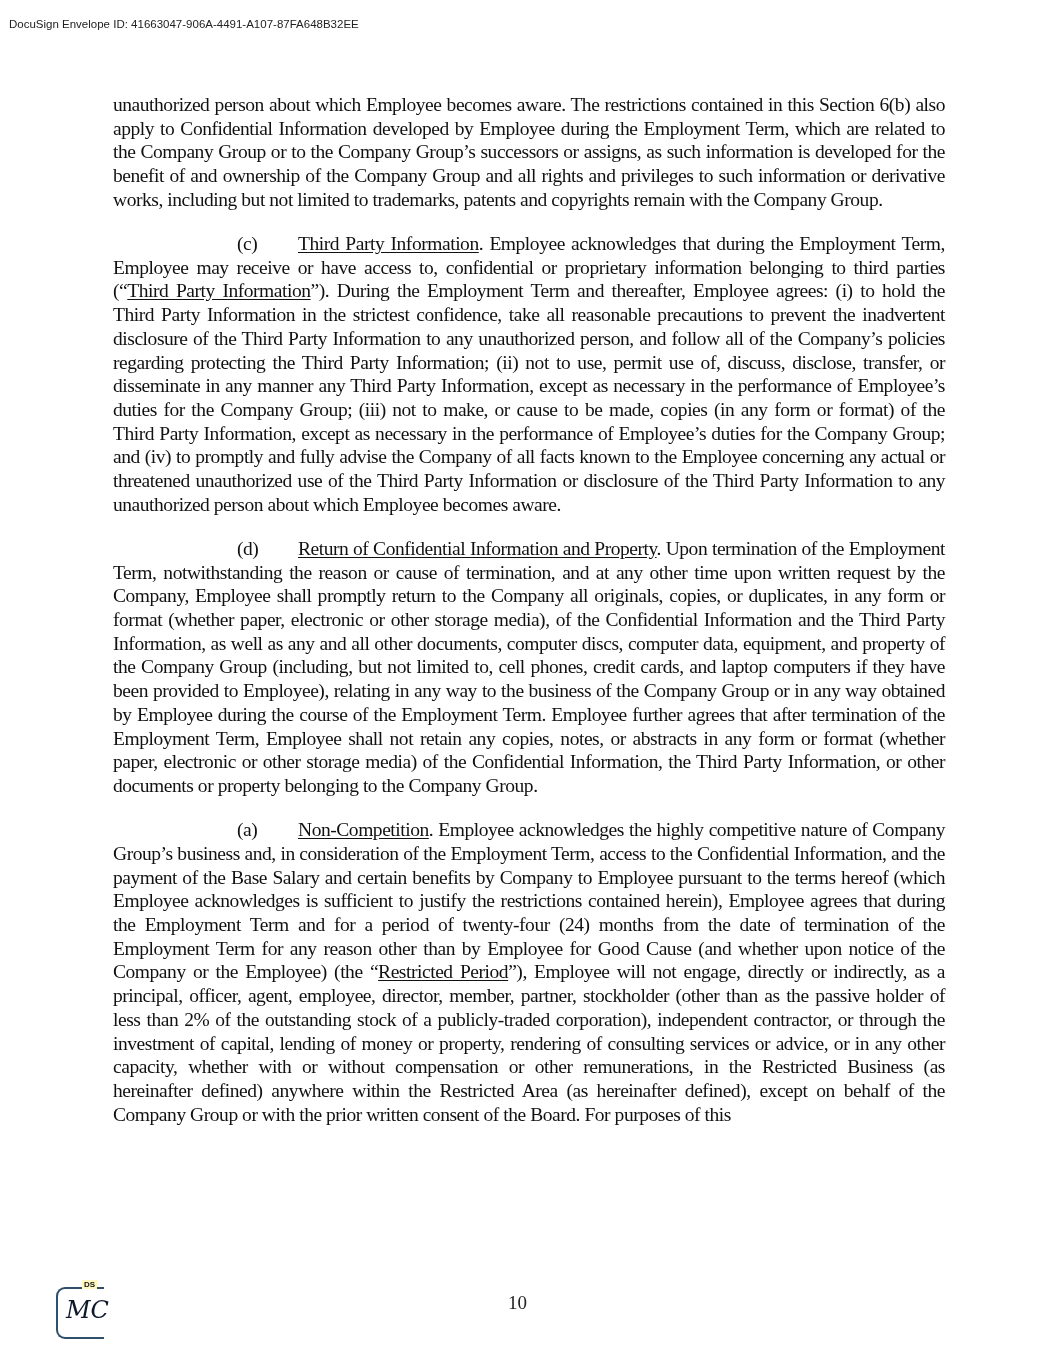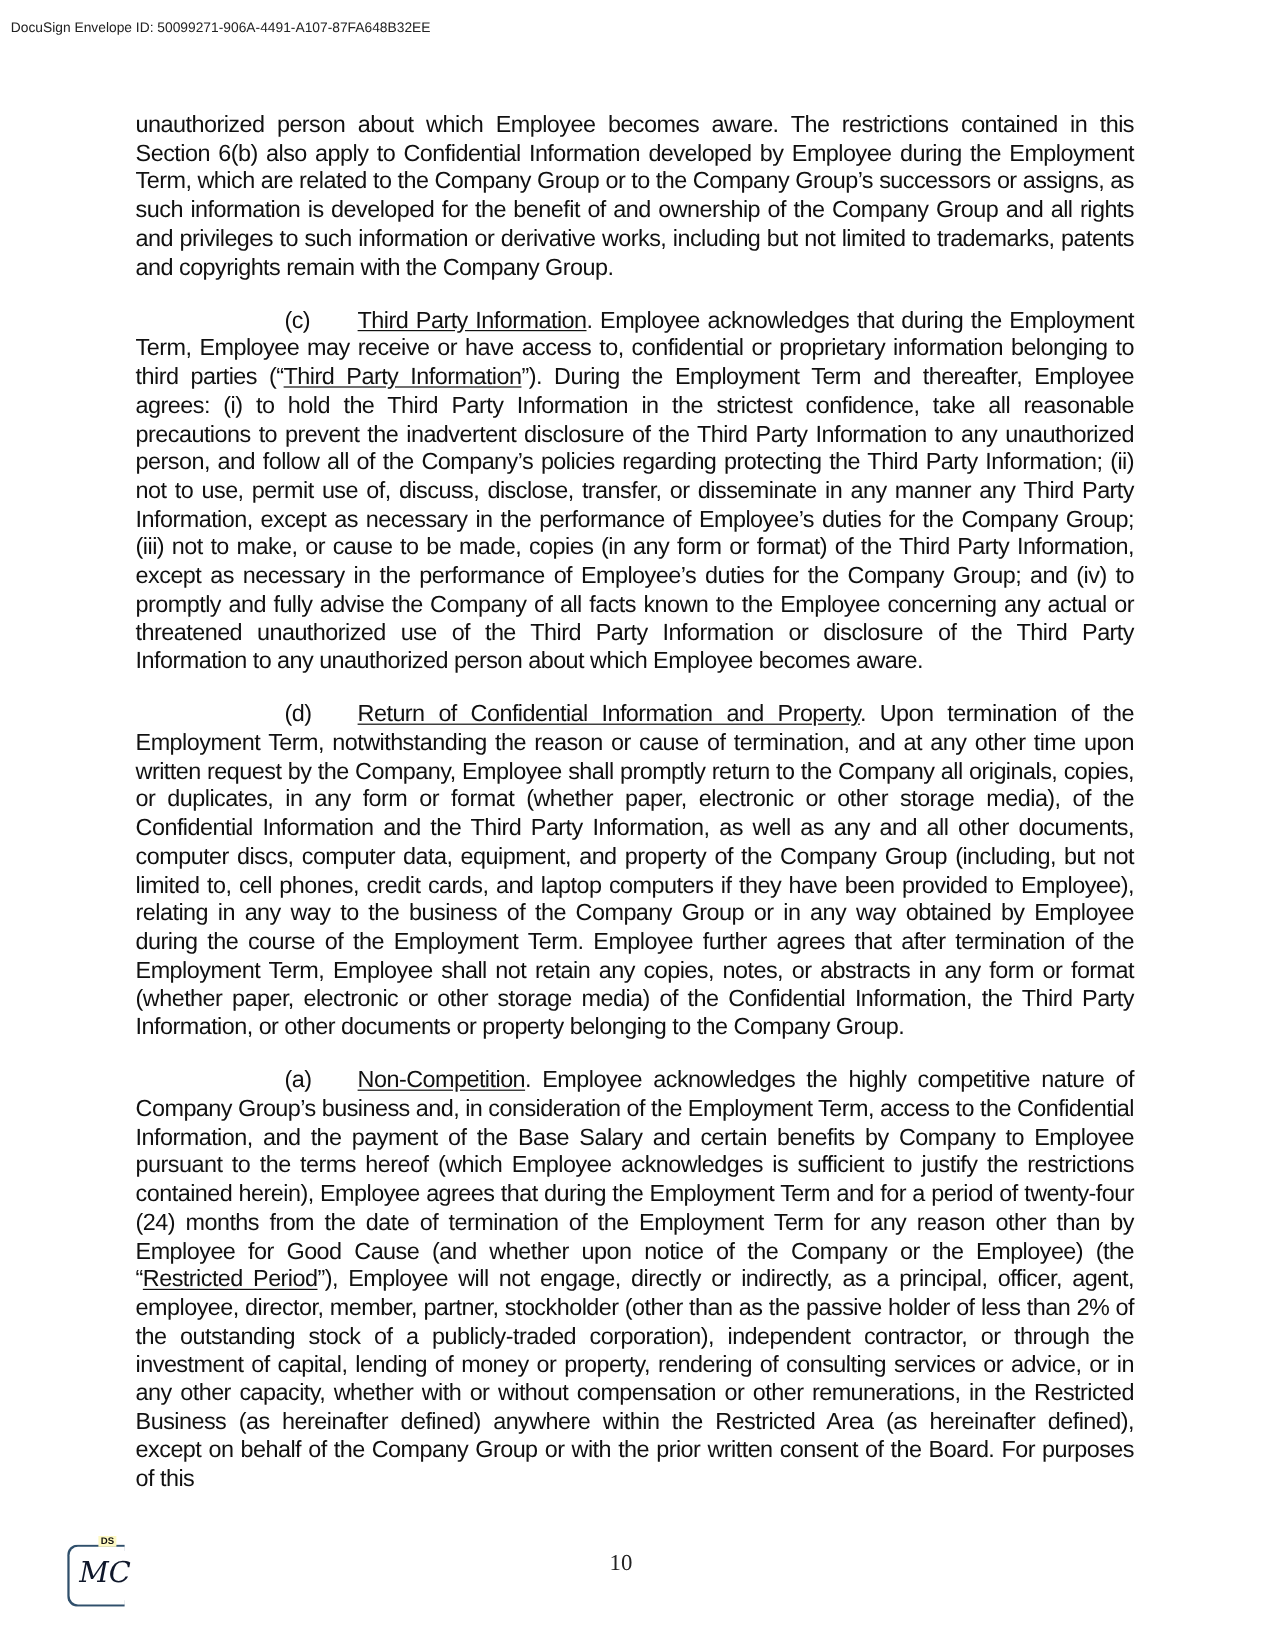--- a/index.html
+++ b/index.html
@@ -3,21 +3,21 @@
 <meta charset="utf-8">
 <style>
   html, body { margin: 0; padding: 0; background: #ffffff; }
   body { width: 1055px; height: 1365px; position: relative; overflow: hidden; color: #111; }
   .envelope {
     position: absolute; left: 9px; top: 18px;
     font-family: "Liberation Sans", sans-serif; font-size: 11.5px; color: #222;
   }
   .page {
     position: absolute; left: 113px; top: 93px; width: 832px;
-    font-family: Liberation Sans, sans-serif; font-size: 19.5px; line-height: 23.7px;
+    font-family: Liberation Serif, serif; font-size: 19.5px; line-height: 23.7px;
     text-align: justify; letter-spacing: -0.45px; word-spacing: 0px;
   }
   .para { margin: 0 0 20.5px 0; }
   .indent { display: inline-block; width: 124px; }
   .label { display: inline-block; width: 61px; }
   .u { text-decoration: underline; text-underline-offset: 2px; }
   .heading7 { margin: 0 0 20.5px 0; }
   .heading7 .num { display: inline-block; width: 124px; padding-left: 62px; box-sizing: border-box; }
   .page-number {
     position: absolute; left: 0; width: 1035px; top: 1292px; text-align: center;
@@ -32,21 +32,21 @@
     font-family: "Liberation Sans", sans-serif; font-size: 8px; font-weight: bold; color: #111;
   }
   .ds-initials {
     position: absolute; left: 66px; top: 1296px;
     font-family: "DejaVu Serif", serif; font-style: italic; font-size: 24px; color: #0f172a;
   }
 </style>
 </head>
 <body>
 
-<div class="envelope">DocuSign Envelope ID: 50099271-906A-4491-A107-87FA648B32EE</div>
+<div class="envelope">DocuSign Envelope ID: 41663047-906A-4491-A107-87FA648B32EE</div>
 
 <div class="page">
   <p class="para">unauthorized person about which Employee becomes aware.  The restrictions contained in this Section 6(b) also apply to Confidential Information developed by Employee during the Employment Term, which are related to the Company Group or to the Company Group’s successors or assigns, as such information is developed for the benefit of and ownership of the Company Group and all rights and privileges to such information or derivative works, including but not limited to trademarks, patents and copyrights remain with the Company Group.</p>
 
   <p class="para"><span class="indent"></span><span class="label">(c)</span><span class="u">Third Party Information</span><span>.  Employee acknowledges that during the Employment Term, Employee may receive or have access to, confidential or proprietary information belonging to third parties (“</span><span class="u">Third Party Information</span><span>”). During the Employment Term and thereafter, Employee agrees: (i) to hold the Third Party Information in the strictest confidence, take all reasonable precautions to prevent the inadvertent disclosure of the Third Party Information to any unauthorized person, and follow all of the Company’s policies regarding protecting the Third Party Information; (ii) not to use, permit use of, discuss, disclose, transfer, or disseminate in any manner any Third Party Information, except as necessary in the performance of Employee’s duties for the Company Group; (iii) not to make, or cause to be made, copies (in any form or format) of the Third Party Information, except as necessary in the performance of Employee’s duties for the Company Group; and (iv) to promptly and fully advise the Company of all facts known to the Employee concerning any actual or threatened unauthorized use of the Third Party Information or disclosure of the Third Party Information to any unauthorized person about which Employee becomes aware.</span></p>
 
   <p class="para"><span class="indent"></span><span class="label">(d)</span><span class="u">Return of Confidential Information and Property</span><span>.  Upon termination of the Employment Term, notwithstanding the reason or cause of termination, and at any other time upon written request by the Company, Employee shall promptly return to the Company all originals, copies, or duplicates, in any form or format (whether paper, electronic or other storage media), of the Confidential Information and the Third Party Information, as well as any and all other documents, computer discs, computer data, equipment, and property of the Company Group (including, but not limited to, cell phones, credit cards, and laptop computers if they have been provided to Employee), relating in any way to the business of the Company Group or in any way obtained by Employee during the course of the Employment Term. Employee further agrees that after termination of the Employment Term, Employee shall not retain any copies, notes, or abstracts in any form or format (whether paper, electronic or other storage media) of the Confidential Information, the Third Party Information, or other documents or property belonging to the Company Group.</span></p>
 
 
   <p class="para"><span class="indent"></span><span class="label">(a)</span><span class="u">Non-Competition</span><span>.  Employee acknowledges the highly competitive nature of Company Group’s business and, in consideration of the Employment Term, access to the Confidential Information, and the payment of the Base Salary and certain benefits by Company to Employee pursuant to the terms hereof (which Employee acknowledges is sufficient to justify the restrictions contained herein), Employee agrees that during the Employment Term and for a period of twenty-four (24) months from the date of termination of the Employment Term for any reason other than by Employee for Good Cause (and whether upon notice of the Company or the Employee) (the “</span><span class="u">Restricted Period</span><span>”), Employee will not engage, directly or indirectly, as a principal, officer, agent, employee, director, member, partner, stockholder (other than as the passive holder of less than 2% of the outstanding stock of a publicly-traded corporation), independent contractor, or through the investment of capital, lending of money or property, rendering of consulting services or advice, or in any other capacity, whether with or without compensation or other remunerations, in the Restricted Business (as hereinafter defined) anywhere within the Restricted Area (as hereinafter defined), except on behalf of the Company Group or with the prior written consent of the Board.  For purposes of this</span></p>

